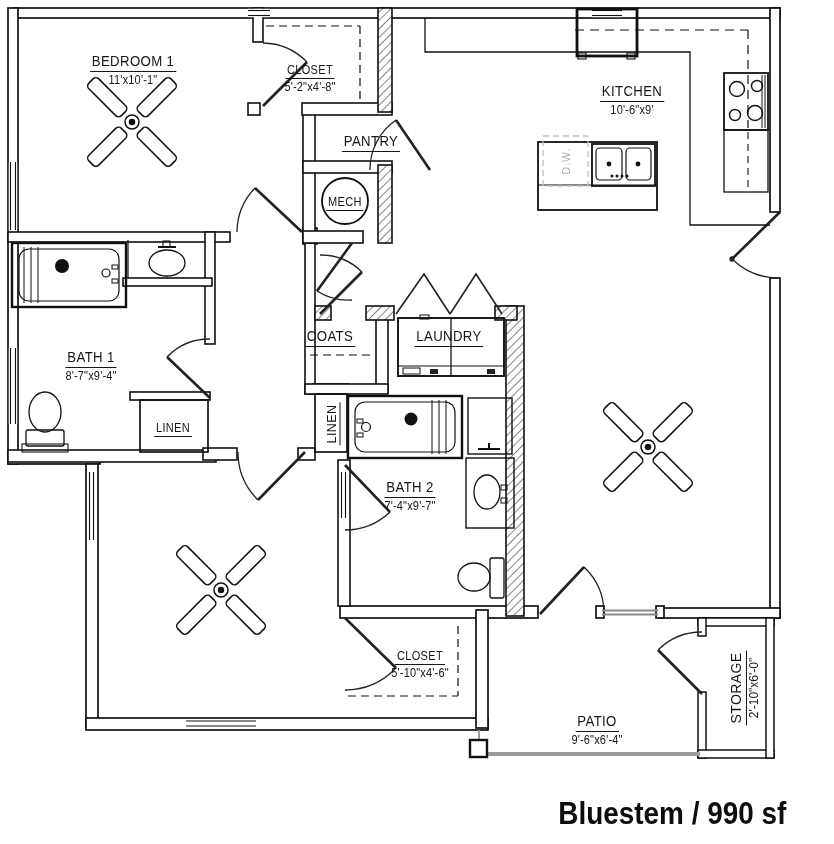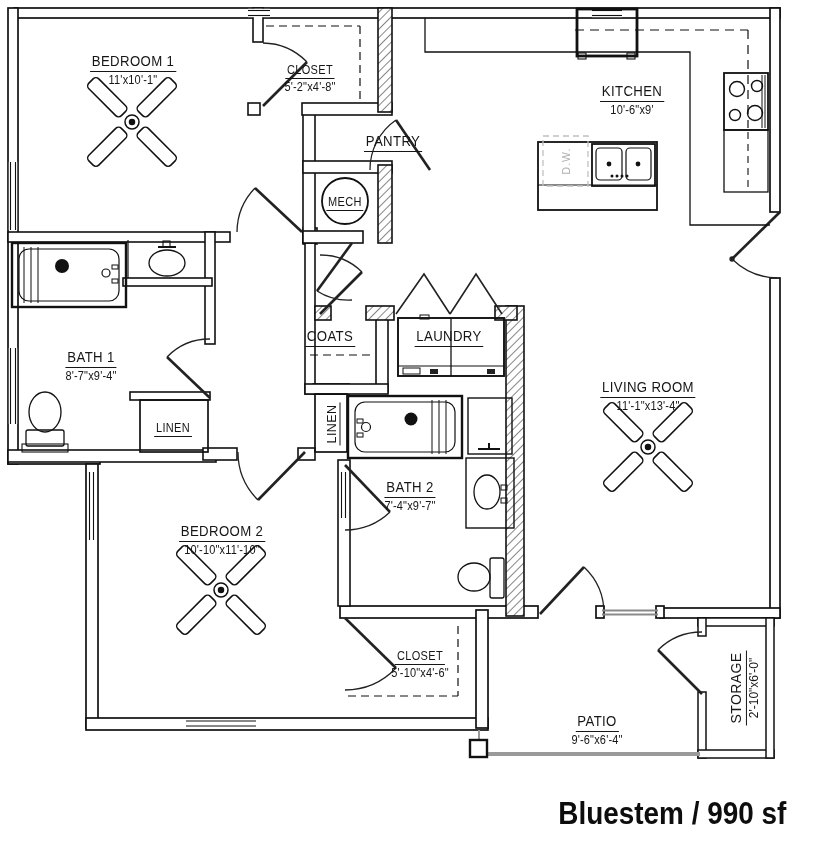--- a/index.html
+++ b/index.html
@@ -335,29 +335,27 @@
           </g>
       <circle r="7"></circle>
           <circle r="2.5" fill="#111"></circle>
     </g>
   </g>
 </svg>
 
 <div class="lbl" style="left:133px;top:52px"><span class="inner"><span class="nm">BEDROOM 1</span><span class="dm">11'x10'-1"</span></span></div>
 <div class="lbl sm" style="left:310px;top:60px"><span class="inner"><span class="nm">CLOSET</span><span class="dm">5'-2"x4'-8"</span></span></div>
 <div class="lbl" style="left:632px;top:82px"><span class="inner"><span class="nm">KITCHEN</span><span class="dm">10'-6"x9'</span></span></div>
-<div class="lbl" style="left:393px;top:132px"><span class="inner"><span class="nm">PANTRY</span></span></div>
+<div class="lbl" style="left:371px;top:132px"><span class="inner"><span class="nm">PANTRY</span></span></div>
 <div class="lbl sm" style="left:345px;top:192px"><span class="inner"><span class="nm">MECH</span></span></div>
 <div class="lbl" style="left:91px;top:348px"><span class="inner"><span class="nm">BATH 1</span><span class="dm">8'-7"x9'-4"</span></span></div>
 <div class="lbl sm" style="left:173px;top:418px"><span class="inner"><span class="nm">LINEN</span></span></div>
 <div class="lbl" style="left:330px;top:327px"><span class="inner"><span class="nm">COATS</span></span></div>
 <div class="lbl" style="left:449px;top:327px"><span class="inner"><span class="nm">LAUNDRY</span></span></div>
 <div class="rot" style="left:331px;top:424px"><span class="nm" style="font-size:12.5px">LINEN</span></div>
-<div class="lbl" style="left:648px;top:378px"><span class="inner"><span class="nm">LIVING ROOM</span><span class="dm">11'-1"x13'-4"</span></span></div>
-<div class="lbl" style="left:222px;top:522px"><span class="inner"><span class="nm">BEDROOM 2</span><span class="dm">10'-10"x11'-10"</span></span></div>
 <div class="lbl" style="left:410px;top:478px"><span class="inner"><span class="nm">BATH 2</span><span class="dm">7'-4"x9'-7"</span></span></div>
 <div class="lbl sm" style="left:420px;top:646px"><span class="inner"><span class="nm">CLOSET</span><span class="dm">5'-10"x4'-6"</span></span></div>
 <div class="lbl" style="left:597px;top:712px"><span class="inner"><span class="nm">PATIO</span><span class="dm">9'-6"x6'-4"</span></span></div>
 <div class="rot" style="left:744px;top:688px"><span class="nm">STORAGE</span><span class="dm">2'-10"x6'-0"</span></div>
 <div class="rot dim-gray" style="left:565px;top:161px"><span class="nm">D.W.</span></div>
 
 <div class="title">Bluestem / 990 sf</div>
 
 </div>
 

